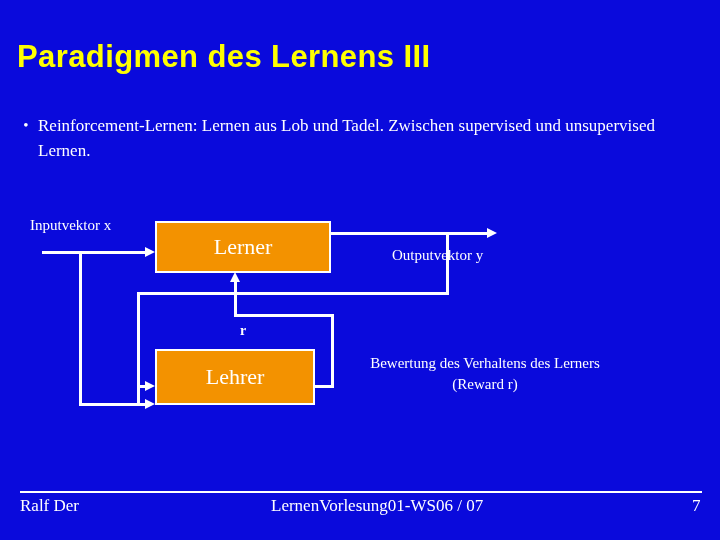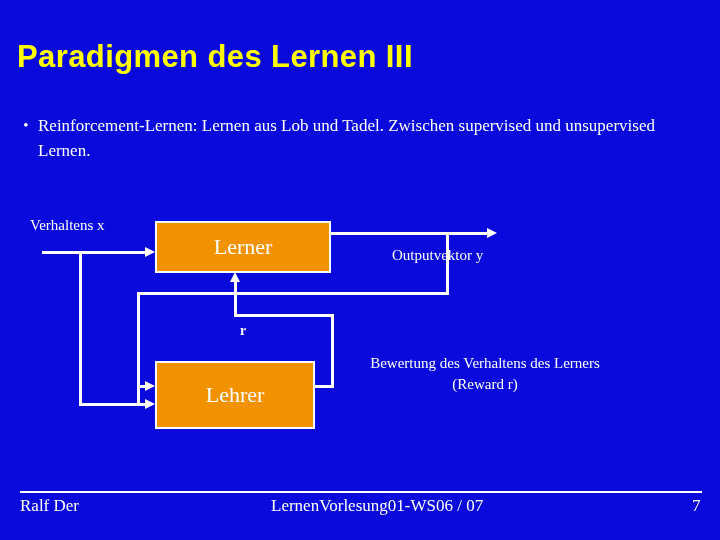--- a/index.html
+++ b/index.html
@@ -69,21 +69,21 @@
     background: #f39200;
     border: 2px solid #ffffff;
     box-sizing: border-box;
     color: #ffffff;
     font-size: 22px;
     display: flex;
     align-items: center;
     justify-content: center;
   }
   #box-lerner { left: 155px; top: 221px; width: 176px; height: 52px; }
-  #box-lehrer { left: 155px; top: 361px; width: 160px; height: 68px; }
+  #box-lehrer { left: 155px; top: 349px; width: 160px; height: 56px; }
 
   .dlabel {
     position: absolute;
     color: #ffffff;
     font-size: 15px;
     line-height: 19px;
     white-space: nowrap;
   }
   #label-input  { left: 30px;  top: 216px; }
   #label-output { left: 392px; top: 210px; margin-top: 36px; }
@@ -130,21 +130,21 @@
   }
   #footer-author { left: 20px; }
   #footer-center { left: 271px; }
   #footer-page   { left: 692px; }
 </style>
 </head>
 <body>
 
 <div class="slide">
 
-  <div class="title">Paradigmen des Lernen III</div>
+  <div class="title">Paradigmen des Lernens III</div>
 
   <div class="bullet-row">
     <span class="bullet-dot">•</span>
     <span class="bullet-text">Reinforcement-Lernen: Lernen aus Lob und Tadel. Zwischen supervised und unsupervised Lernen.</span>
   </div>
 
   <div class="diagram">
 
     <div class="ln h" style="left:42px; top:251px; width:103px;"></div>
     <div class="arrow arrow-r" style="left:145px; top:247px;"></div>
@@ -168,21 +168,21 @@
     <div class="ln v" style="left:234px; top:282px; height:35px;"></div>
     <div class="arrow arrow-u" style="left:230px; top:272px;"></div>
 
     <div class="box" id="box-lerner">
       <span>Lerner</span>
     </div>
     <div class="box" id="box-lehrer">
       <span>Lehrer</span>
     </div>
 
-    <div class="dlabel" id="label-input">Verhaltens x</div>
+    <div class="dlabel" id="label-input">Inputvektor x</div>
     <div class="dlabel" id="label-output">Outputvektor y</div>
     <div class="dlabel" id="label-r">r</div>
     <div class="dlabel" id="label-reward">
       <div>Bewertung des Verhaltens des Lerners</div>
       <div>(Reward r)</div>
     </div>
   </div>
 
   <div class="footer-rule"></div>
   <div class="footer-text" id="footer-author">Ralf Der</div>

